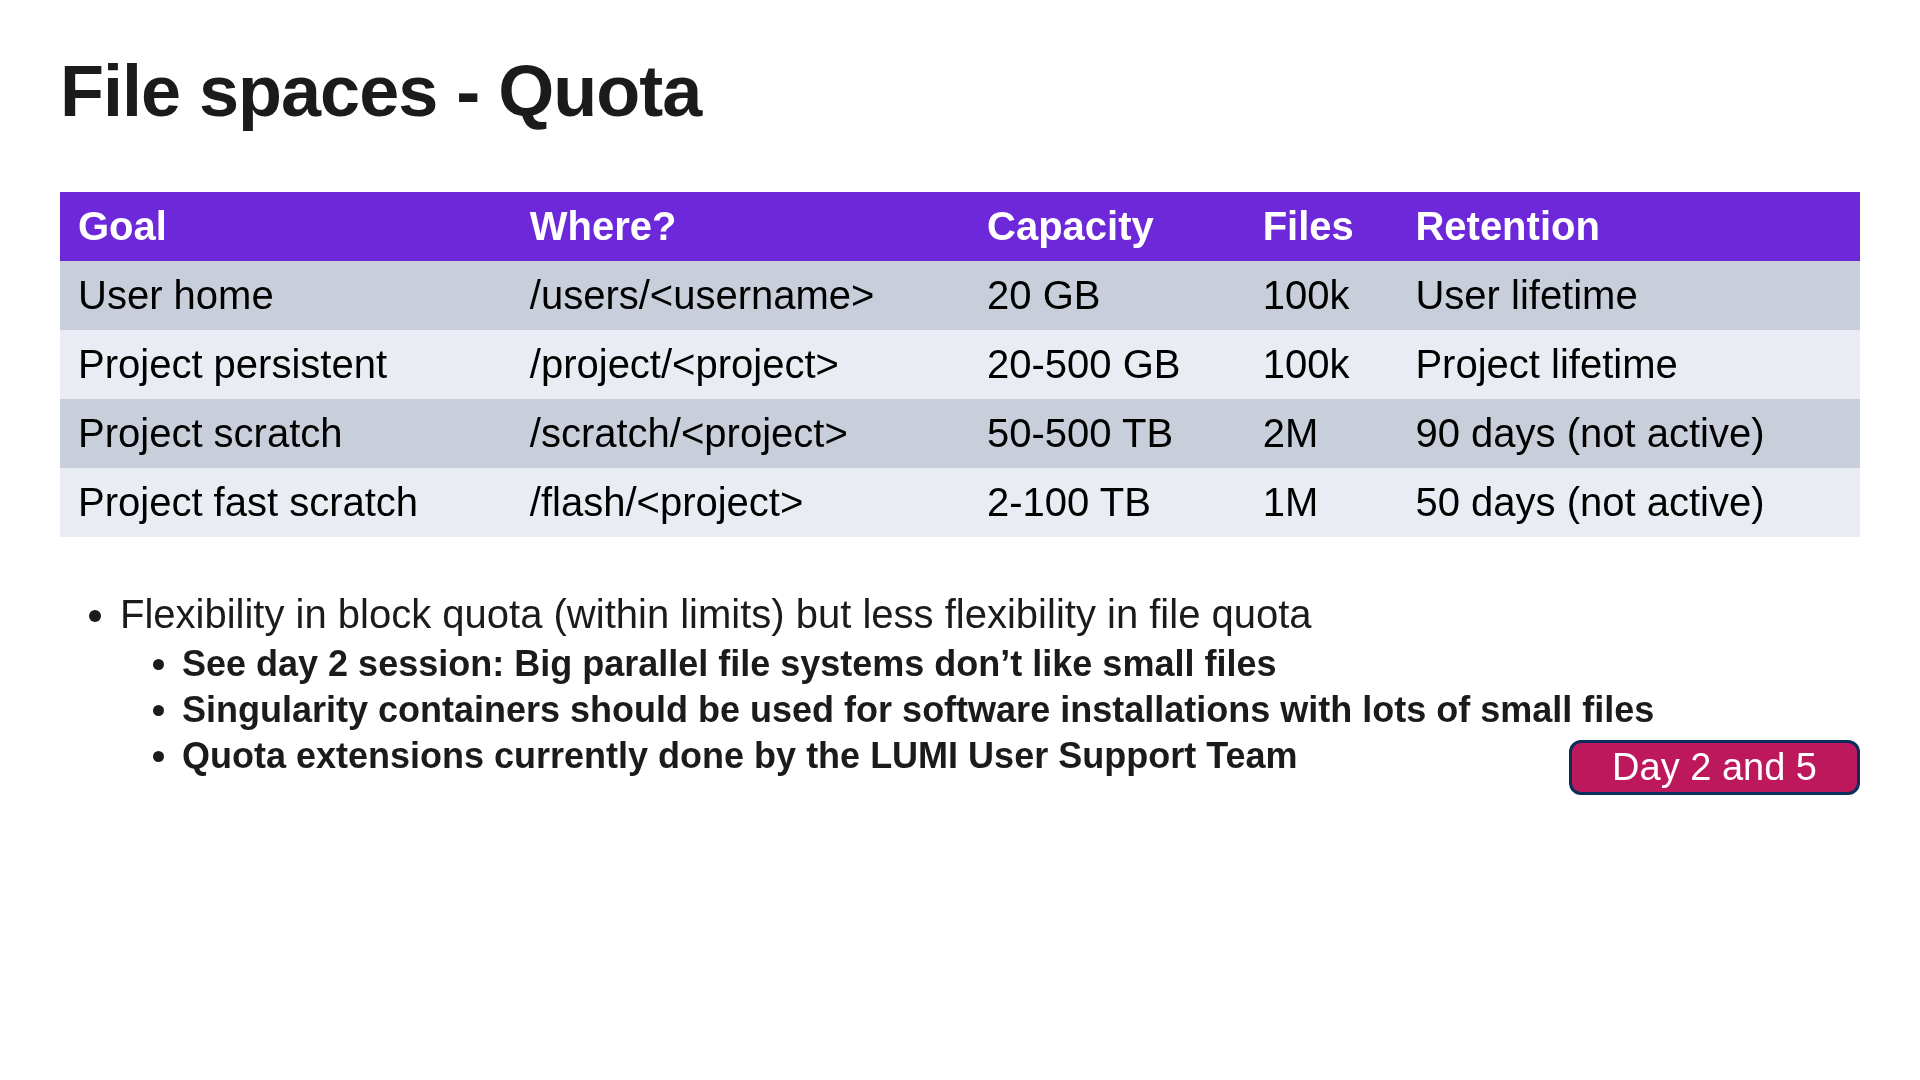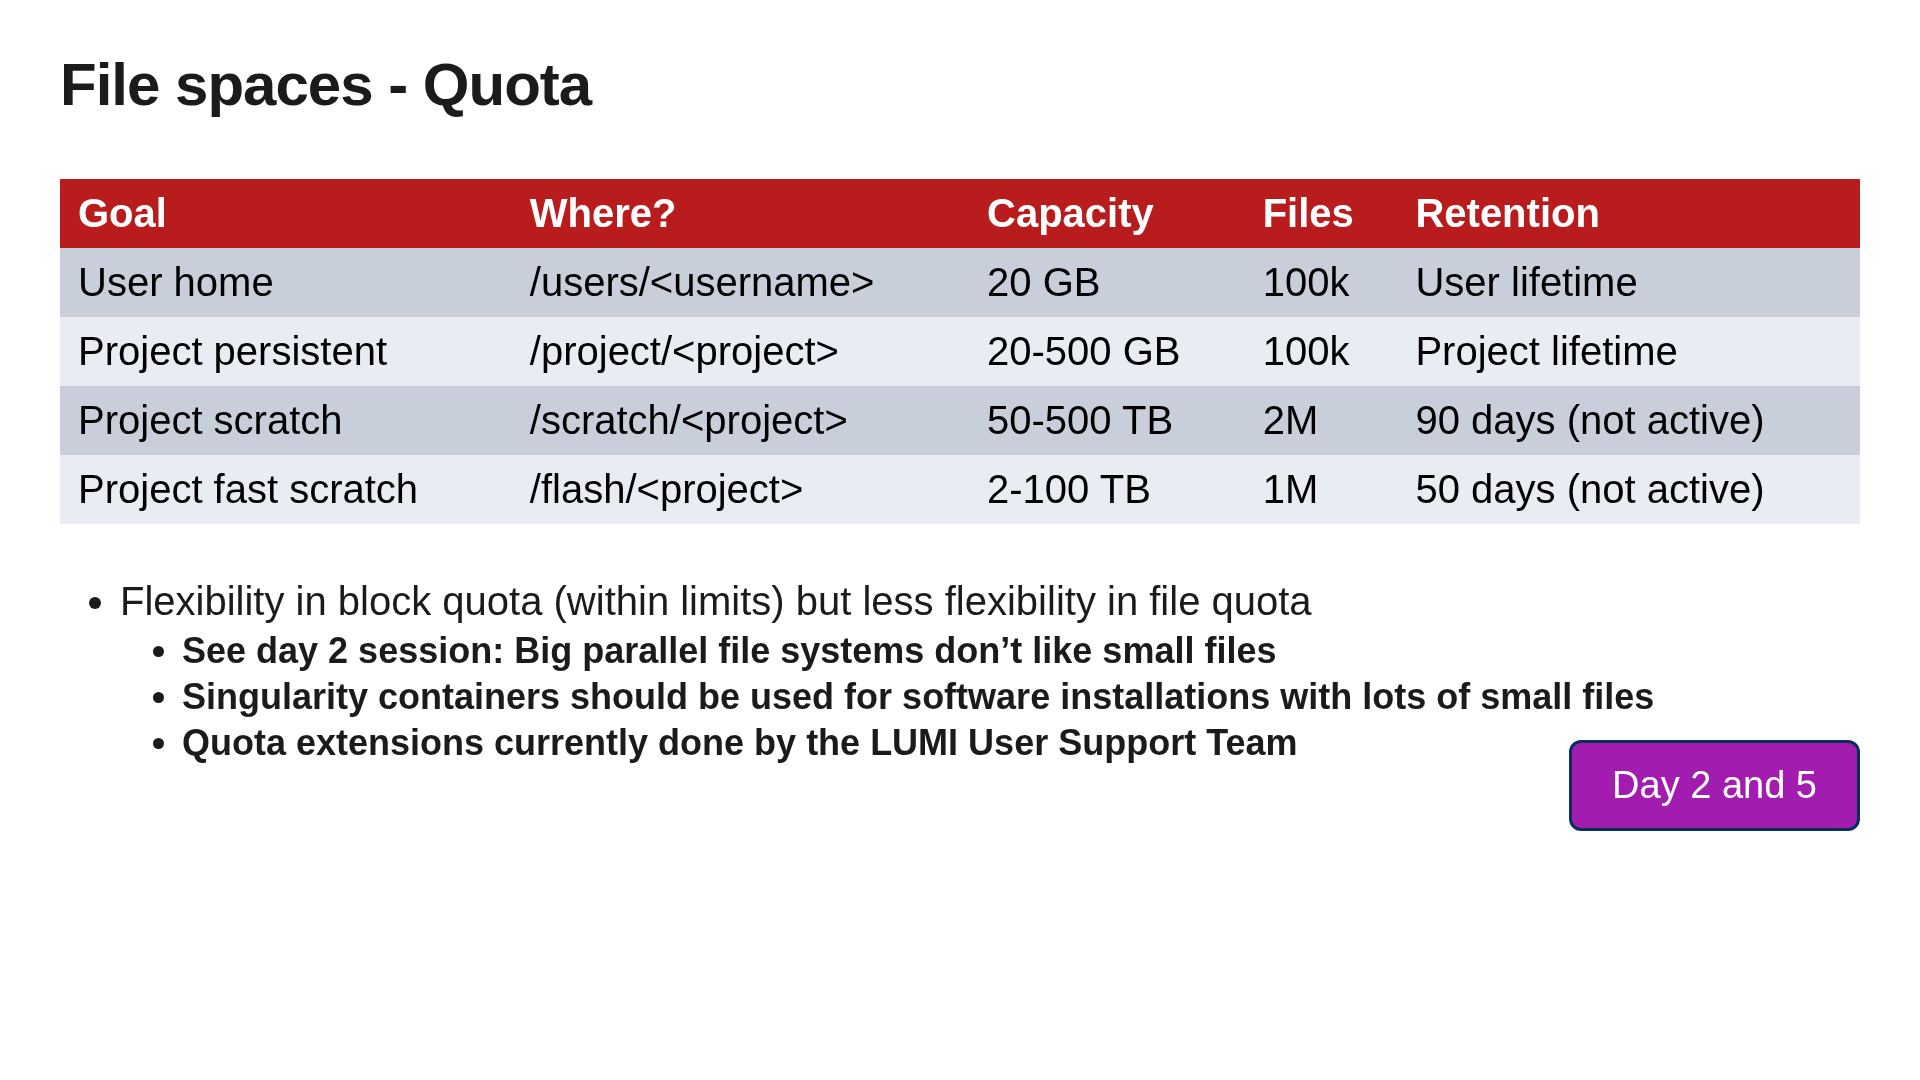--- a/index.html
+++ b/index.html
@@ -13,21 +13,21 @@
   }
   .slide {
     position: relative;
     box-sizing: border-box;
     width: 1920px;
     height: 1080px;
     padding: 50px 60px 60px 60px;
   }
   .title {
     font-family: "Century Gothic", "Futura", "Segoe UI", Arial, sans-serif;
-    font-size: 60px;
+    font-size: 72px;
     font-weight: 700;
     margin: 0 0 60px 0;
     letter-spacing: -1px;
   }
   .logo {
     position: absolute;
     top: 48px;
     right: 75px;
     font-family: "Arial", sans-serif;
     font-size: 52px;
@@ -38,21 +38,21 @@
     padding: 2px 0 2px 10px;
     line-height: 1.05;
   }
 
   table.quota {
     width: 100%;
     border-collapse: collapse;
     margin-bottom: 55px;
   }
   table.quota th {
-    background: #b91c1c;
+    background: #6d28d9;
     color: #ffffff;
     text-align: left;
     font-weight: 700;
     font-size: 40px;
     padding: 12px 18px;
   }
   table.quota td {
     font-size: 40px;
     padding: 12px 18px;
     color: #000000;
@@ -73,26 +73,26 @@
     padding-left: 62px;
     margin-top: 6px;
     font-weight: bold;
   }
   ul.inner > li { margin-bottom: 4px; }
 
   .badge {
     position: absolute;
     right: 60px;
     top: 740px;
-    background: #a21caf;
+    background: #be185d;
     color: #ffffff;
     border: 3px solid #0b2f5c;
     border-radius: 12px;
     font-size: 38px;
-    padding: 21px 40px;
+    padding: 3px 40px;
   }
 </style>
 </head>
 <body>
 
 <div class="slide">
 
   <h1 class="title">File spaces - Quota</h1>
 
 

